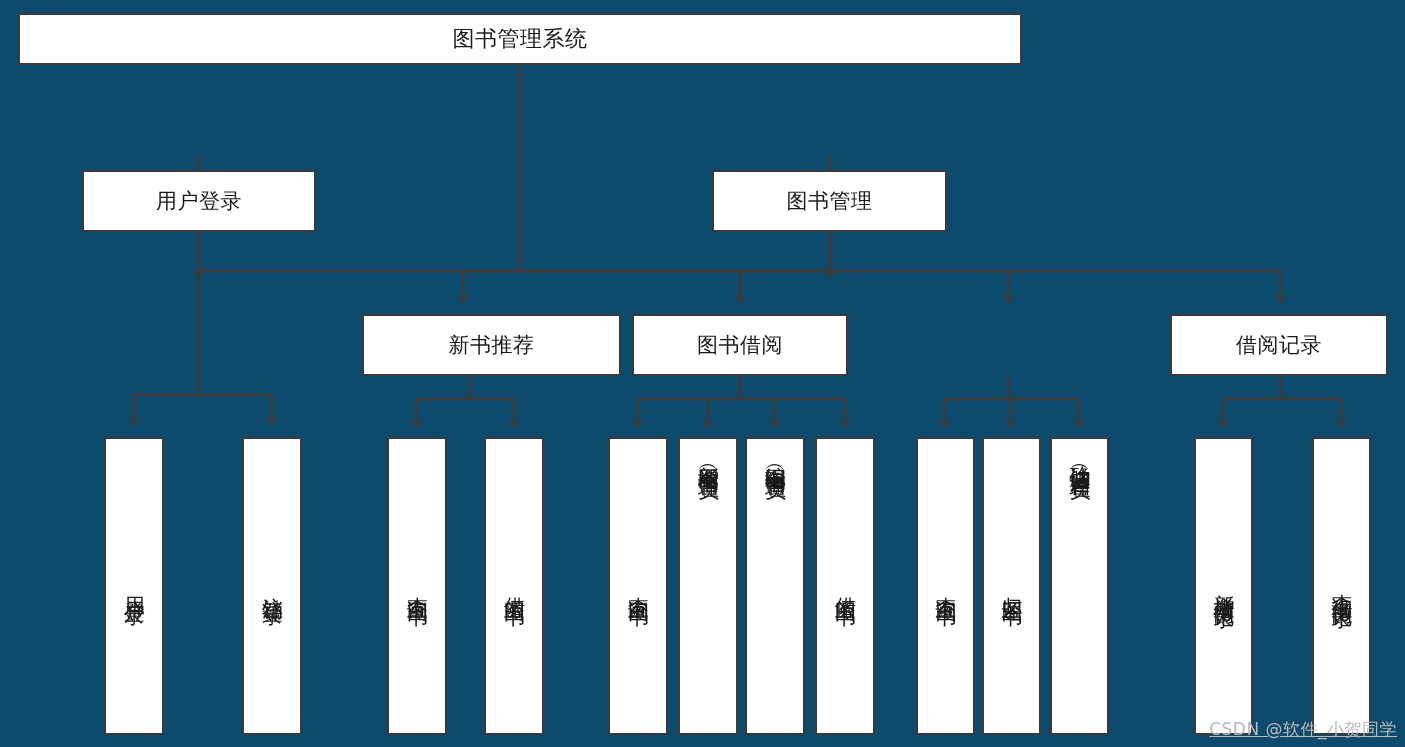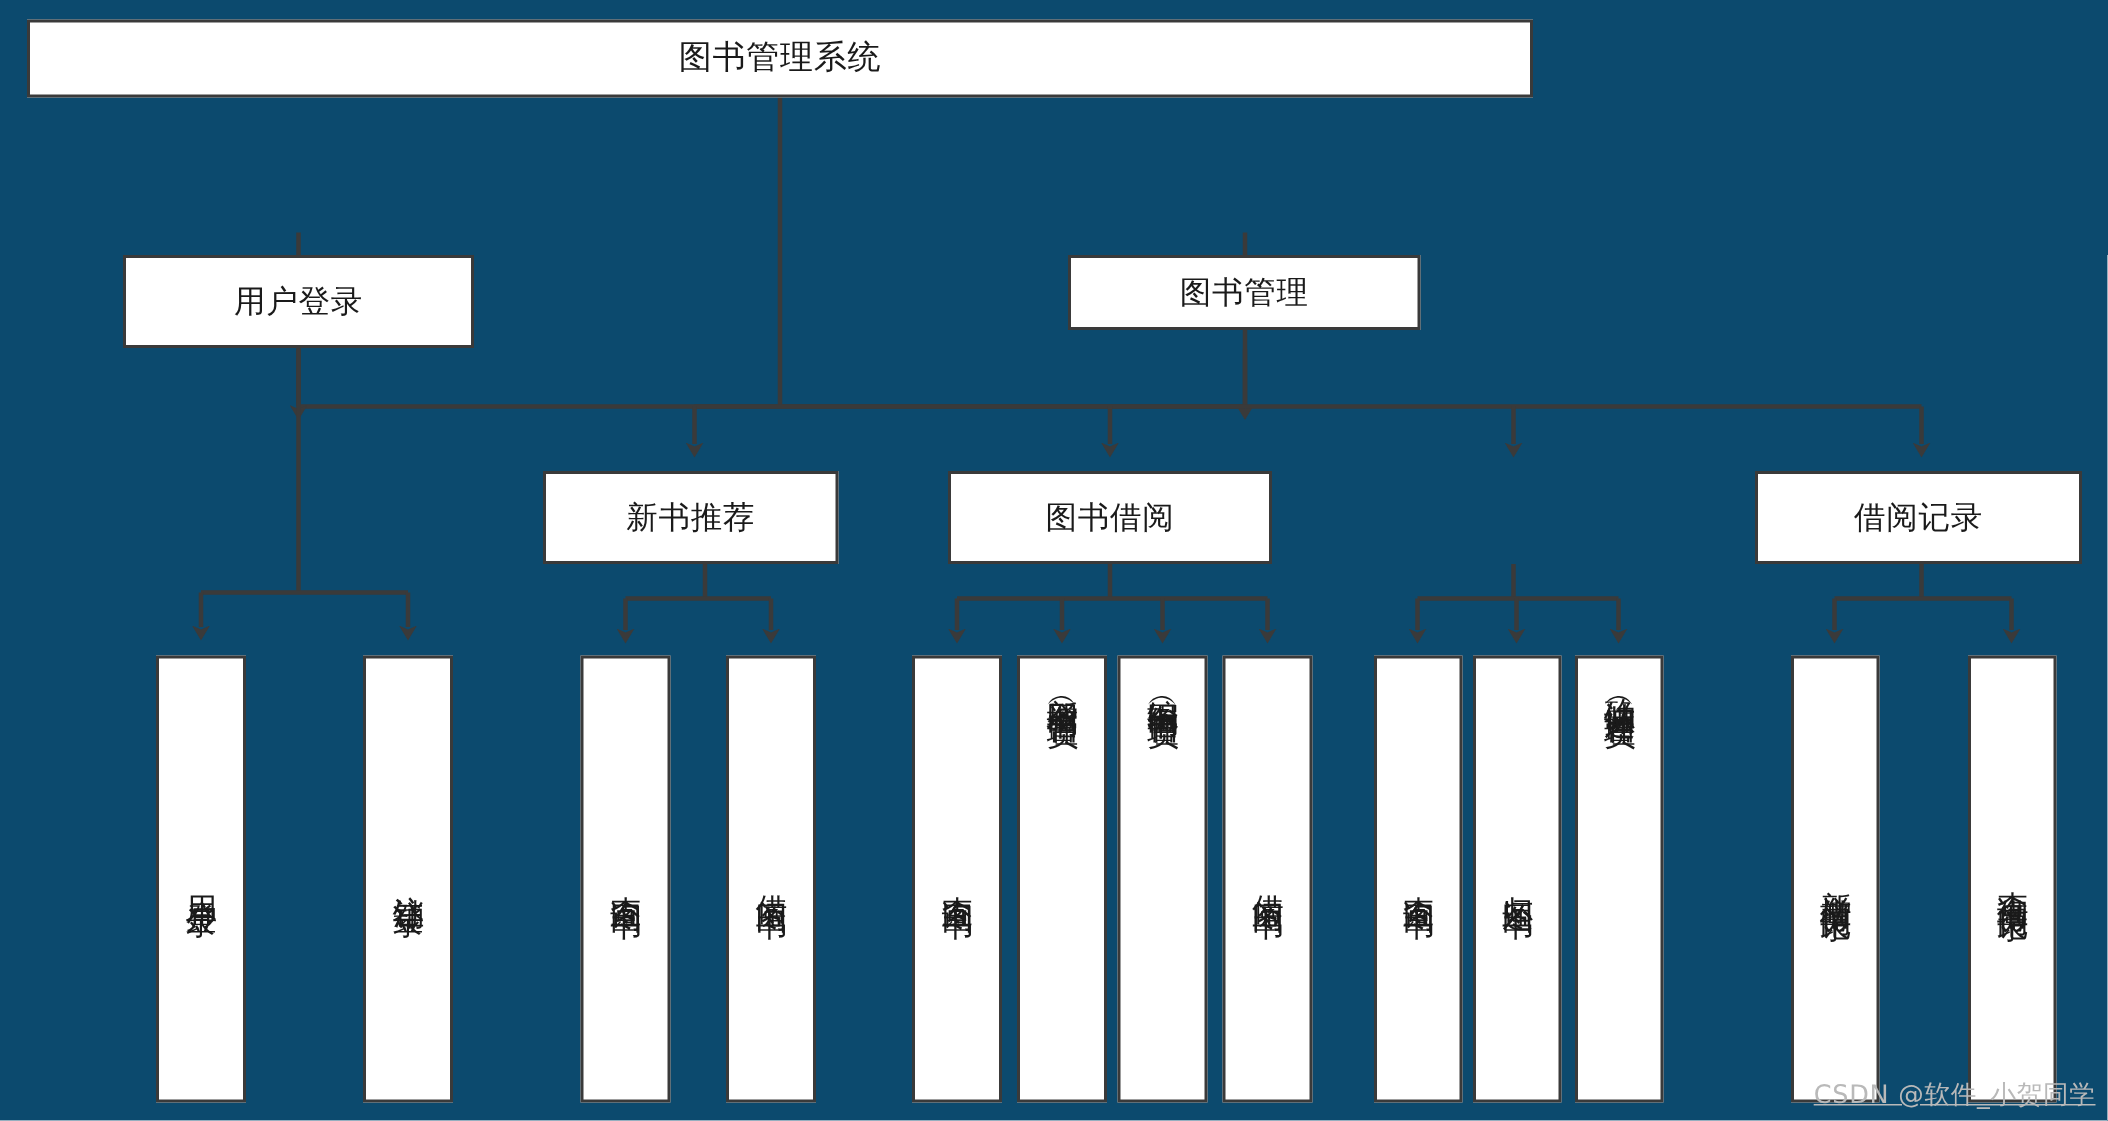--- a/index.html
+++ b/index.html
@@ -145,25 +145,25 @@
   </svg>
 
   <div class="node horizontal root" style="left:18px; top:13px; width:1004px; height:52px;">
     <span class="label">图书管理系统</span>
   </div>
 
   <div class="node horizontal" style="left:82px; top:170px; width:234px; height:62px;">
     <span class="label">用户登录</span>
   </div>
 
-  <div class="node horizontal" style="left:712px; top:170px; width:235px; height:50px;justify-content:center;">
+  <div class="node horizontal" style="left:712px; top:170px; width:235px; height:62px;justify-content:center;">
     <span class="label">图书管理</span>
   </div>
 
-  <div class="node horizontal" style="left:362px; top:314px; width:197px; height:62px;">
+  <div class="node horizontal" style="left:362px; top:314px; width:259px; height:62px;">
     <span class="label">新书推荐</span>
   </div>
 
   <div class="node horizontal" style="left:632px; top:314px; width:216px; height:62px;">
     <span class="label">图书借阅</span>
   </div>
 
 
   <div class="node horizontal" style="left:1170px; top:314px; width:218px; height:62px;align-items:center;">
     <span class="label">借阅记录</span>

